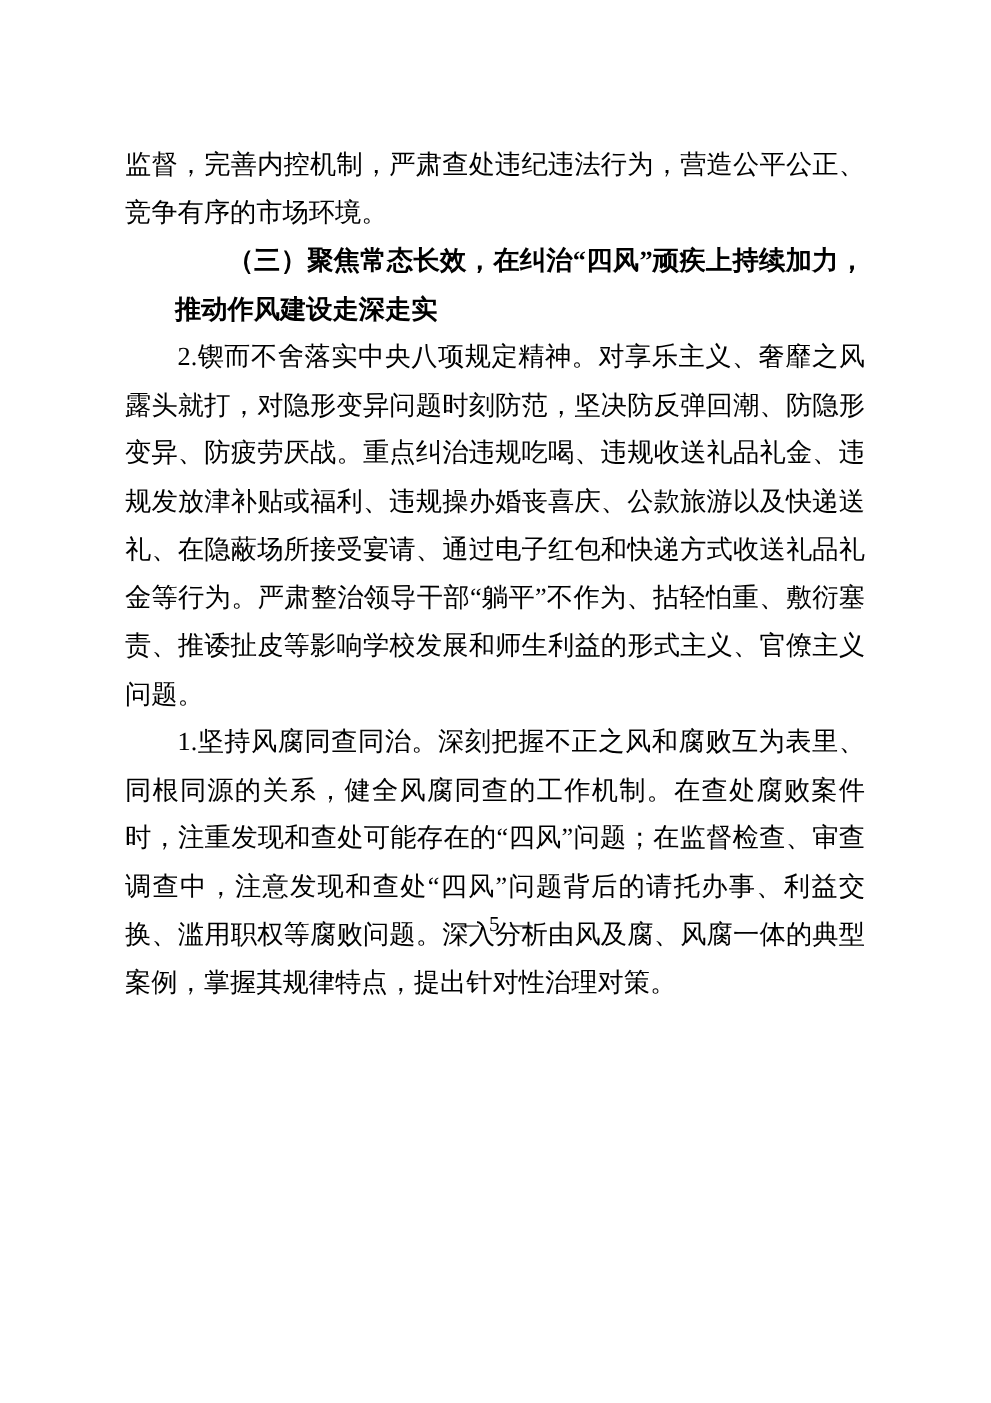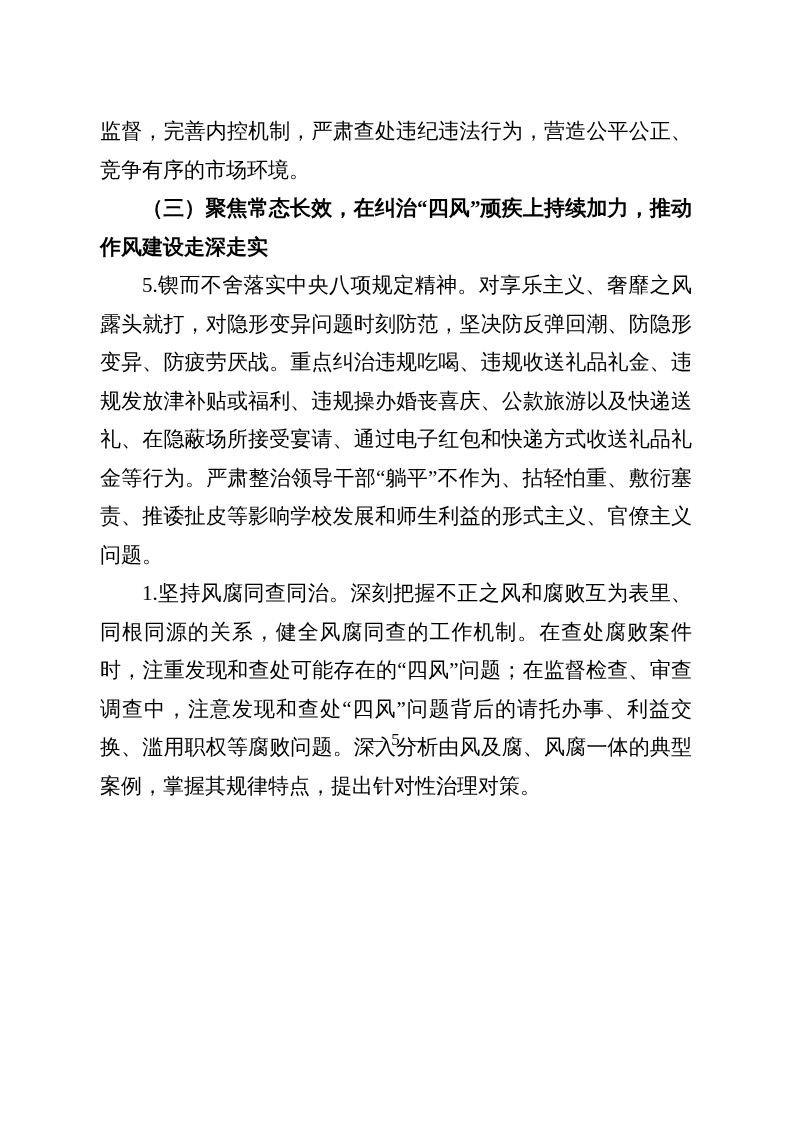--- a/index.html
+++ b/index.html
@@ -34,36 +34,37 @@
   p.body {
     text-indent: 2em;
     font-weight: normal;
   }
   p.body.no-indent {
     text-indent: 0;
   }
   p.heading {
     text-indent: 2em;
     font-weight: bold;
+    margin-left: 40px;
   }
   .footer {
     position: absolute;
     bottom: 58px;
     left: 0;
     width: 100%;
     text-align: center;
     font-size: 17px;
     letter-spacing: 2px;
     color: #000000;
   }
 </style>
 </head>
 <body>
 
 <div class="page">
   <div class="content">
     <p class="body no-indent">监督，完善内控机制，严肃查处违纪违法行为，营造公平公正、竞争有序的市场环境。</p>
     <p class="heading">（三）聚焦常态长效，在纠治“四风”顽疾上持续加力，推动作风建设走深走实</p>
-    <p class="body">5.锲而不舍落实中央八项规定精神。对享乐主义、奢靡之风露头就打，对隐形变异问题时刻防范，坚决防反弹回潮、防隐形变异、防疲劳厌战。重点纠治违规吃喝、违规收送礼品礼金、违规发放津补贴或福利、违规操办婚丧喜庆、公款旅游以及快递送礼、在隐蔽场所接受宴请、通过电子红包和快递方式收送礼品礼金等行为。严肃整治领导干部“躺平”不作为、拈轻怕重、敷衍塞责、推诿扯皮等影响学校发展和师生利益的形式主义、官僚主义问题。</p>
+    <p class="body">2.锲而不舍落实中央八项规定精神。对享乐主义、奢靡之风露头就打，对隐形变异问题时刻防范，坚决防反弹回潮、防隐形变异、防疲劳厌战。重点纠治违规吃喝、违规收送礼品礼金、违规发放津补贴或福利、违规操办婚丧喜庆、公款旅游以及快递送礼、在隐蔽场所接受宴请、通过电子红包和快递方式收送礼品礼金等行为。严肃整治领导干部“躺平”不作为、拈轻怕重、敷衍塞责、推诿扯皮等影响学校发展和师生利益的形式主义、官僚主义问题。</p>
     <p class="body">1.坚持风腐同查同治。深刻把握不正之风和腐败互为表里、同根同源的关系，健全风腐同查的工作机制。在查处腐败案件时，注重发现和查处可能存在的“四风”问题；在监督检查、审查调查中，注意发现和查处“四风”问题背后的请托办事、利益交换、滥用职权等腐败问题。深入分析由风及腐、风腐一体的典型案例，掌握其规律特点，提出针对性治理对策。</p>
   </div>
   <div class="footer">— 5 —</div>
 </div>
 
 </body></html>

